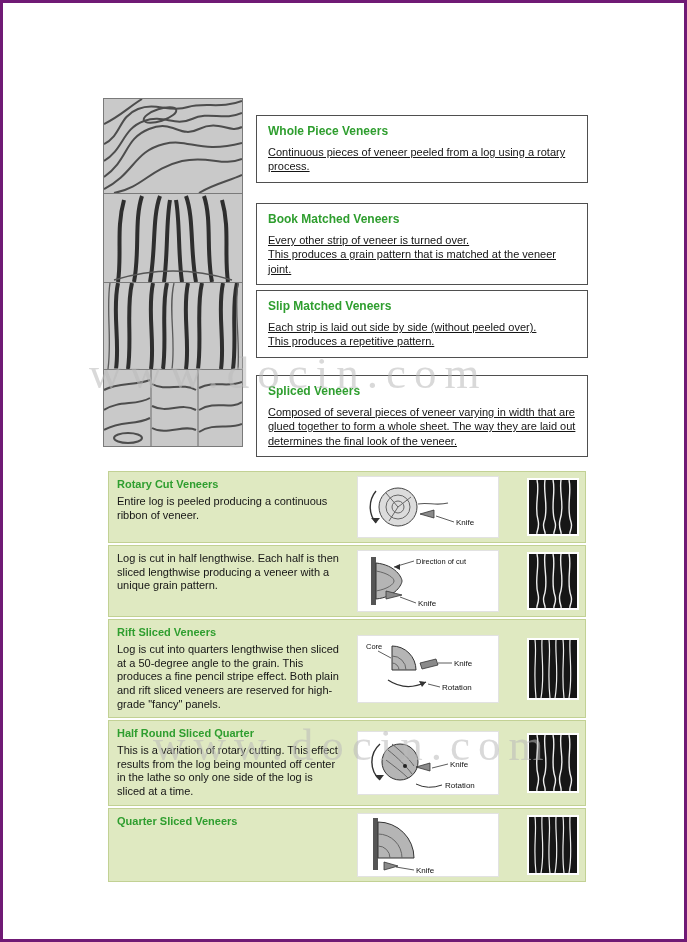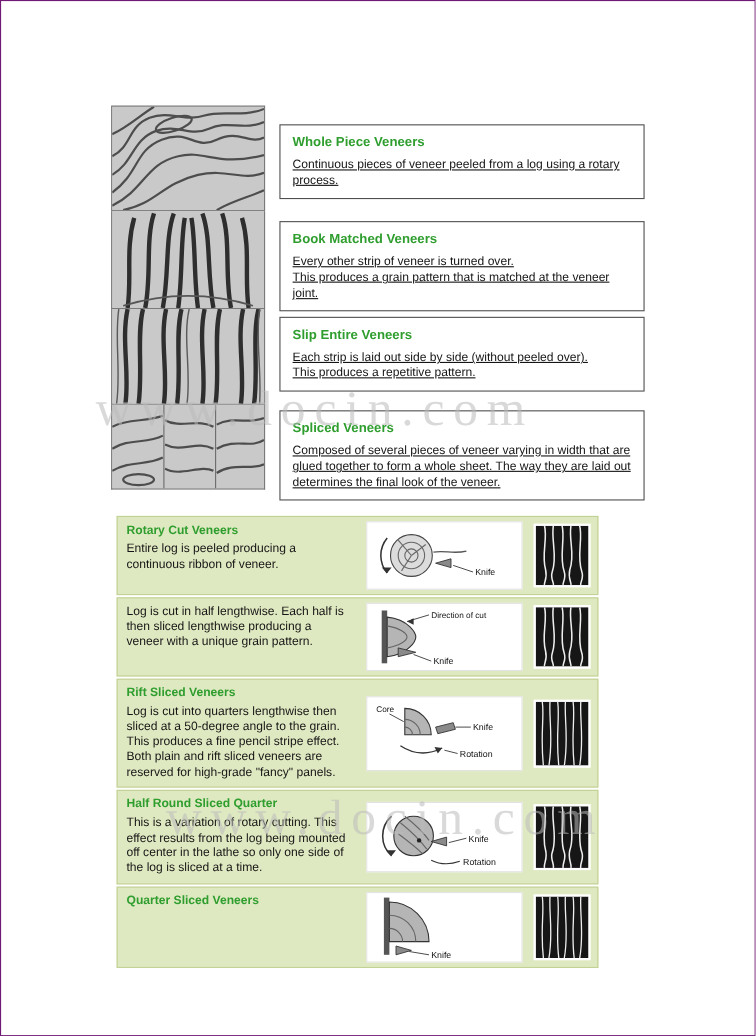--- a/index.html
+++ b/index.html
@@ -3,21 +3,21 @@
 <meta charset="utf-8">
 <style>
   * { box-sizing: border-box; margin: 0; padding: 0; }
   html,body { background: #ffffff; }
   body { font-family: "Liberation Sans", sans-serif; }
   .page {
     position: relative;
     width: 687px; height: 942px;
     margin: 0 auto;
     background: #ffffff;
-    border: 1px solid #701a75;
+    border: 3px solid #701a75;
     overflow: hidden;
   }
   
   .grain-column { position: absolute; left: 100px; top: 95px; width: 140px; }
   .grain-img { border: 1px solid #7a7a7a; border-top-width: 0; background: #c9c9c9; line-height: 0; }
   .grain-img:first-child { border-top-width: 1px; }
 
   
   .info-box {
     position: absolute; left: 253px; width: 332px;
@@ -26,37 +26,37 @@
   }
   .info-box.b1 { top: 112px; min-height: 63px; }
   .info-box.b2 { top: 200px; min-height: 75px; }
   .info-box.b3 { top: 287px; min-height: 68px; }
   .info-box.b4 { top: 372px; min-height: 78px; }
   .info-title { color: #2f9e2f; font-weight: bold; font-size: 12px; margin-bottom: 7px; }
   .info-body { font-size: 11px; line-height: 1.3; color: #151515; white-space: pre-line; text-decoration: underline; }
 
   
   .veneer-table {
-    position: absolute; left: 105px; top: 468px; width: 438px;
+    position: absolute; left: 105px; top: 468px; width: 478px;
     display: flex; flex-direction: column; gap: 2px;
   }
   .vrow {
     display: flex; align-items: stretch;
     background: #dfe9c1; border: 1px solid #c2d194;
   }
   .vrow.r1 { min-height: 72px; }
   .vrow.r2 { min-height: 70px; }
   .vrow.r3 { min-height: 84px; }
   .vrow.r4 { min-height: 76px; }
   .vrow.r5 { min-height: 74px; }
   .vcell-text { width: 242px; padding: 6px 8px; }
   .vrow-title { color: #2f9e2f; font-weight: bold; font-size: 11px; margin-bottom: 5px; }
   .vrow-body { font-size: 11px; line-height: 1.24; color: #151515; }
   .vcell-diagram {
-    flex: 1; display: flex; align-items: center; justify-content: flex-start;
+    flex: 1; display: flex; align-items: center; justify-content: space-between;
     gap: 10px; padding: 4px 6px;
   }
   .diagram { background: #ffffff; border: 1px solid #e2e2e2; line-height: 0; }
   .grain-sample { background: #ffffff; padding: 2px; line-height: 0; }
 
   svg text { font-family: "Liberation Sans", sans-serif; fill: #111111; }
 
   
   .watermark {
     position: absolute; z-index: 9; pointer-events: none;
@@ -160,21 +160,21 @@
   <div class="info-box b1">
     <div class="info-title">Whole Piece Veneers</div>
     <div class="info-body">Continuous pieces of veneer peeled from a log using a rotary process.</div>
   </div>
   <div class="info-box b2">
     <div class="info-title">Book Matched Veneers</div>
     <div class="info-body">Every other strip of veneer is turned over.
 This produces a grain pattern that is matched at the veneer joint.</div>
   </div>
   <div class="info-box b3">
-    <div class="info-title">Slip Entire Veneers</div>
+    <div class="info-title">Slip Matched Veneers</div>
     <div class="info-body">Each strip is laid out side by side (without peeled over).
 This produces a repetitive pattern.</div>
   </div>
   <div class="info-box b4">
     <div class="info-title">Spliced Veneers</div>
     <div class="info-body">Composed of several pieces of veneer varying in width that are glued together to form a whole sheet. The way they are laid out determines the final look of the veneer.</div>
   </div>
 
   <div class="veneer-table">
 

